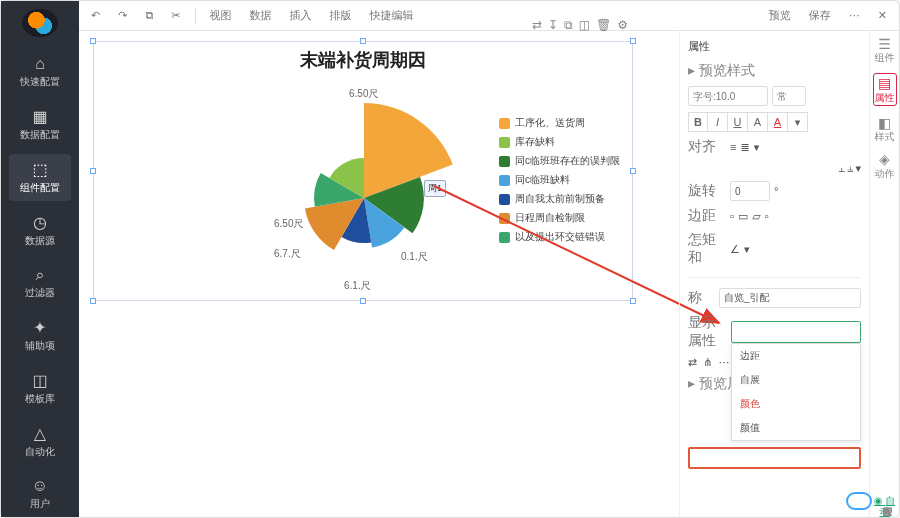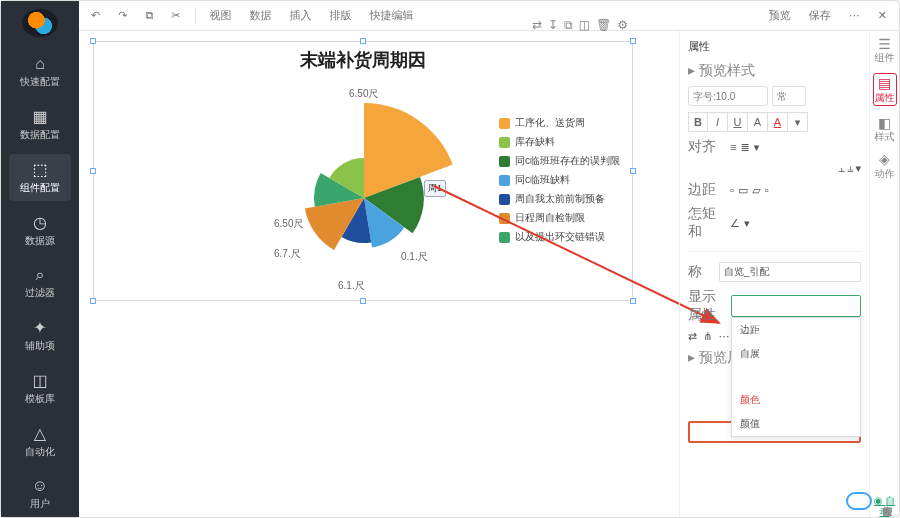--- a/index.html
+++ b/index.html
@@ -42,21 +42,21 @@
   .row { display:flex; align-items:center; gap:4px; }
   .row label { width:38px; color:#777; font-size:14px; }
   .inp { border:1px solid #ddd; background:#fff; height:20px; padding:0 4px; border-radius:2px; font-size:10px; color:#555; }
   .btnrow { display:flex; gap:0; }
   .btnrow .fmt { width:20px; height:20px; border:1px solid #ddd; display:inline-flex; align-items:center; justify-content:center; font-size:11px; color:#666; cursor:pointer; background:#fff; }
   .fmt + .fmt { border-left:none; }
   .dropdown { position:relative; }
   .dropdown input { width:130px; border:1px solid #3aa66b; height:22px; padding:0 6px; border-radius:2px; font-size:10px; }
   .ddlist { position:absolute; top:22px; left:0; width:130px; background:#fff; border:1px solid #ddd; box-shadow:0 2px 6px rgba(0,0,0,.1); z-index:20; }
   .ddlist .ddopt { padding:5px 8px; font-size:10px; color:#555; cursor:pointer; }
-  .ddlist .ddopt.hl { color:#d9443a;margin-top:22px; }
+  .ddlist .ddopt.hl { color:#d9443a; }
   .rightpanel .highlightbox { border:2px solid #e05a3a; height:22px; margin-top:48px; border-radius:2px; }
   
   .toolrail { width:30px; border-left:1px solid #eee; display:flex; flex-direction:column; align-items:center; padding-top:6px; gap:10px; font-size:10px; color:#888; }
   .toolrail .tr { text-align:center; cursor:pointer; line-height:1.1; }
   .toolrail .tr .tricon { font-size:14px; display:block; }
   .toolrail .tr.active { color:#d24; border:1px solid #d24; border-radius:3px; padding:2px 1px; }
   .assistant { position:absolute; right:28px; bottom:8px; width:26px; height:18px; border:2px solid #3da5ff; border-radius:9px; }
   
   .arrow { position:absolute; pointer-events:none; }
   .hintlabel { position:absolute; right:6px; bottom:20px; font-size:10px; color:#888; writing-mode:vertical-rl; }
@@ -122,21 +122,21 @@
               <path d="M0 0 L40.4 29.4 A50 50 0 0 1 8.0 49.4 Z" fill="#4aa3df"></path>
               <path d="M0 0 L7.2 44.4 A45 45 0 0 1 -22.5 39.0 Z" fill="#1f4e9c"></path>
               <path d="M0 0 L-30.0 52.0 A60 60 0 0 1 -59.1 10.4 Z" fill="#e08b2d"></path>
               <path d="M0 0 L-49.2 8.7 A50 50 0 0 1 -43.3 -25.0 Z" fill="#3aa66b"></path>
               <path d="M0 0 L-34.6 -20.0 A40 40 0 0 1 0 -40 Z" fill="#8bc34a"></path>
             </g>
           </svg>
 
           <div class="slicelbl" style="left:255px; top:45px;">6.50尺</div>
           <div class="slicelbl" style="left:180px; top:175px;">6.50尺</div>
-          <div class="slicelbl" style="left:244px; top:237px;">6.1.尺</div>
+          <div class="slicelbl" style="left:250px; top:237px;">6.1.尺</div>
           <div class="slicelbl" style="left:307px; top:208px;">0.1.尺</div>
           <div class="slicelbl" style="left:180px; top:205px;">6.7.尺</div>
           <div class="datalabel" style="left:330px; top:138px;">周1</div>
 
           <div class="legend">
             <div class="lg">
                 <span class="sw" style="background:#f4a63a"></span>
                 <span>工序化、送货周</span>
               </div>
             <div class="lg">
@@ -211,20 +211,25 @@
         <div class="row">
             <label>对齐</label>
           <span class="fmt">≡</span>
           <span class="fmt">≣</span>
           <span class="fmt">▾</span>
         </div>
         <div class="row" style="justify-content:flex-end; gap:2px;">
           <span class="fmt">⫠</span>
           <span class="fmt">⫨</span>
           <span class="fmt">▾</span>
+        </div>
+        <div class="row">
+            <label>旋转</label>
+          <input class="inp" style="width: 40px;" value="0">
+          <span>°</span>
         </div>
         <div class="row">
             <label>边距</label>
           <span class="fmt">▫</span>
           <span class="fmt">▭</span>
           <span class="fmt">▱</span>
           <span class="fmt">▫</span>
         </div>
         <div class="row">
             <label>怎矩和</label>

